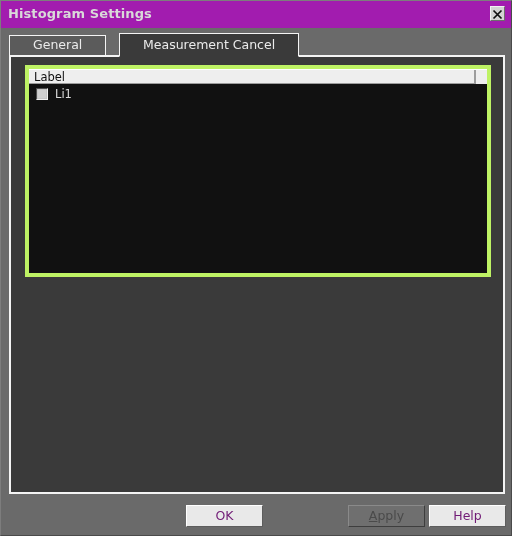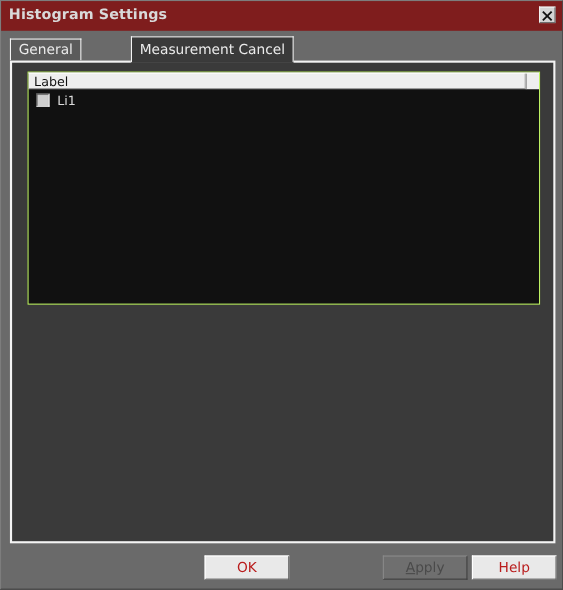--- a/index.html
+++ b/index.html
@@ -27,21 +27,21 @@
     border-right: 1px solid #4a4a4a;
     border-bottom: 1px solid #4a4a4a;
   }
 
   
   #titlebar {
     position: absolute;
     left: 0; top: 0;
     width: 510px;
     height: 27px;
-    background: #7f1d1d;
+    background: #a21caf;
   }
   #title-text {
     position: absolute;
     left: 7px;
     top: 5px;
     font-size: 13px;
     font-weight: bold;
     color: #d9d9d9;
     letter-spacing: .1px;
     white-space: nowrap;
@@ -71,21 +71,21 @@
     width: 496px;
   }
   .tab {
     position: absolute;
     top: 2px;
     height: 20px;
     box-sizing: border-box;
     font-size: 12.5px;
     color: #ebebeb;
     line-height: 18px;
-    padding: 0 7px;
+    padding: 0 23px;
     white-space: nowrap;
     cursor: pointer;
     background: #5b5b5b;
     border: 1px solid #f4f4f4;
     border-bottom: none;
     text-align: right;
   }
   .tab.active {
     top: 0;
     height: 24px;
@@ -111,21 +111,21 @@
 
   
   #listview {
     position: absolute;
     left: 14px;
     top: 8px;
     width: 466px;
     height: 212px;
     background: #111111;
     box-sizing: border-box;
-    border: 1px solid #bef264;
+    border: 4px solid #bef264;
   }
   #list-header {
     position: relative;
     height: 15px;
     background: #eeeeee;
     border-top: 1px solid #ffffff;
     border-bottom: 1px solid #9c9c9c;
     box-sizing: border-box;
   }
   #list-header-label {
@@ -198,21 +198,21 @@
     top: 501px;
     width: 510px;
     height: 28px;
   }
   .dlg-button {
     position: absolute;
     top: 3px;
     height: 22px;
     box-sizing: border-box;
     font-size: 12.5px;
-    color: #b91c1c;
+    color: #701a75;
     background: #e9e9e9;
     border-top: 1px solid #ffffff;
     border-left: 1px solid #ffffff;
     border-right: 1px solid #5d5d5d;
     border-bottom: 1px solid #5d5d5d;
     text-align: center;
     line-height: 20px;
     cursor: pointer;
     white-space: nowrap;
   }

